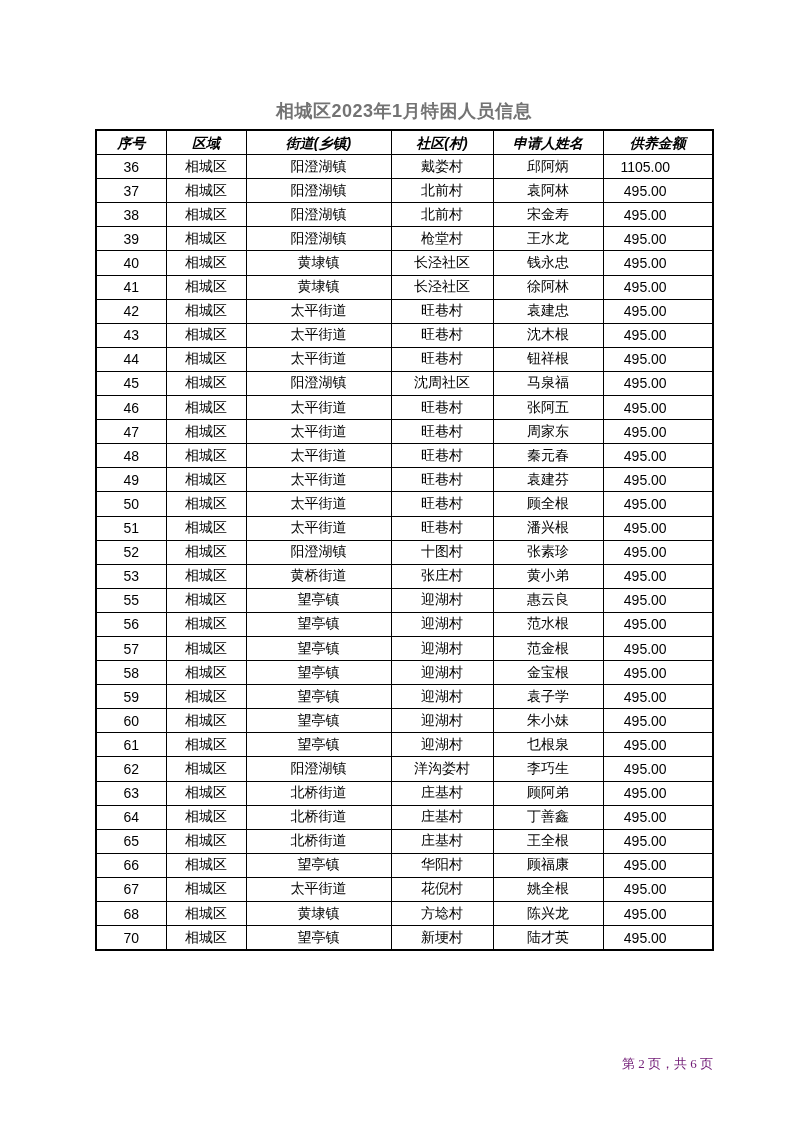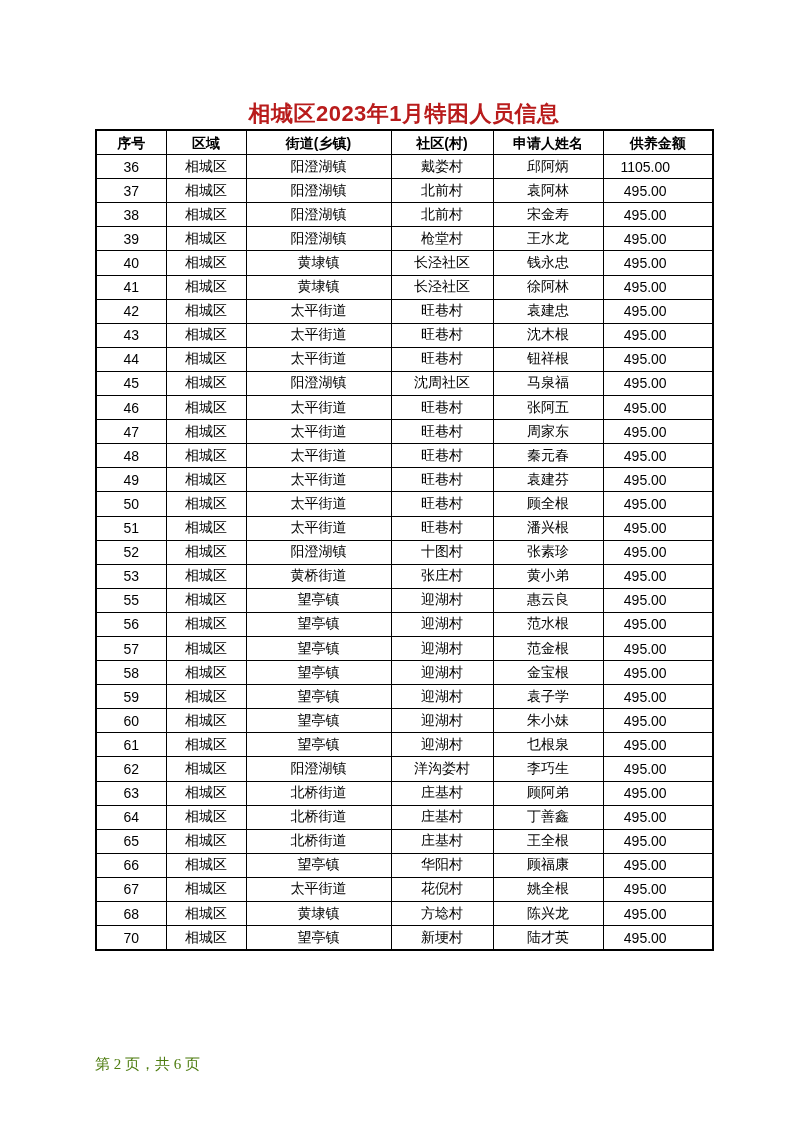--- a/index.html
+++ b/index.html
@@ -16,24 +16,24 @@
     overflow: hidden;
   }
   .doc-title {
     position: absolute;
     top: 99px;
     left: 95px;
     width: 618px;
     margin: 0;
     text-align: center;
     font-family: "Liberation Sans", sans-serif;
-    font-size: 22px;
+    font-size: 18px;
     font-weight: bold;
     letter-spacing: 0.5px;
-    color: #b91c1c;
+    color: #737373;
   }
   table.data-table {
     position: absolute;
     top: 129px;
     left: 95px;
     border-collapse: collapse;
     table-layout: fixed;
     border: 2px solid #000000;
   }
   table.data-table th,
@@ -44,20 +44,21 @@
     text-align: center;
     vertical-align: middle;
     line-height: 1;
     overflow: hidden;
     white-space: nowrap;
   }
   table.data-table th {
     font-family: "Liberation Sans", sans-serif;
     font-size: 14px;
     font-weight: bold;
+    font-style: italic;
   }
   table.data-table td {
     font-family: "Liberation Serif", serif;
     font-size: 14px;
     font-weight: normal;
   }
   
   table.data-table td.c0,
   table.data-table td.c5 {
     font-family: "Liberation Sans", sans-serif;
@@ -70,24 +71,24 @@
   .col-region  { width: 80px;  }
   .col-street  { width: 145px; }
   .col-village { width: 102px; }
   .col-name    { width: 110px; }
   .col-amount  { width: 110px; }
   .page-footer {
     position: absolute;
     top: 1055px;
     left: 95px;
     width: 618px;
-    text-align: left;
+    text-align: right;
     font-family: "Liberation Serif", serif;
-    font-size: 15px;
-    color: #4d7c0f;
+    font-size: 13px;
+    color: #701a75;
   }
 </style>
 </head>
 <body>
 
 <div class="page">
 
   <h1 class="doc-title">相城区2023年1月特困人员信息</h1>
 
   <table class="data-table">

